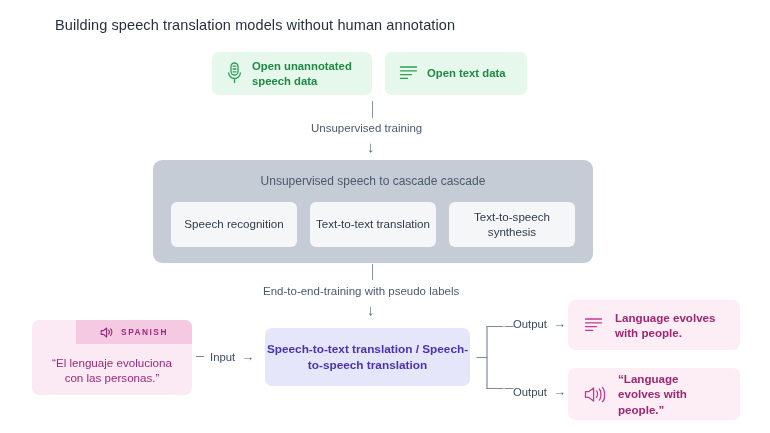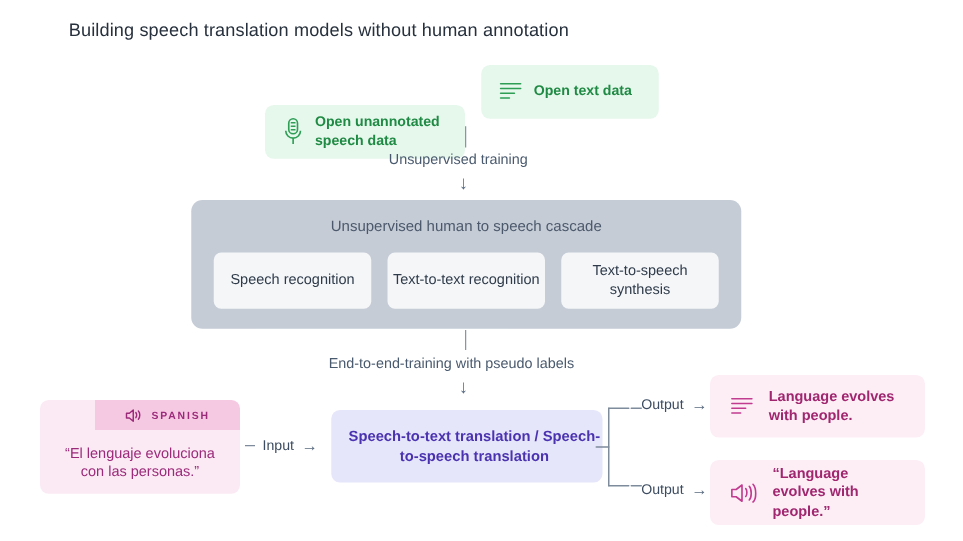--- a/index.html
+++ b/index.html
@@ -41,21 +41,21 @@
     gap: 9px;
     padding: 0 14px;
     box-sizing: border-box;
   }
   .green-label {
     font-size: 11.3px;
     line-height: 14.5px;
     color: #1f8a43;
     font-weight: 600;
   }
-  #green-box-speech { left: 212px; top: 52px; width: 160px; height: 43px; margin-top: 32px; }
+  #green-box-speech { left: 212px; top: 52px; width: 160px; height: 43px; }
   #green-box-text   { left: 385px; top: 52px; width: 142px; height: 43px; }
 
   
   .flow-label {
     font-size: 11.5px;
     color: #4a5a6e;
     white-space: nowrap;
   }
   .vline {
     background: #8795a6;
@@ -183,21 +183,20 @@
     background: #e6e6fa;
     border-radius: 7px;
     display: flex;
     align-items: center;
     justify-content: center;
     text-align: center;
     font-size: 11.8px;
     line-height: 16px;
     color: #4b33b0;
     font-weight: 600;
-    padding-left: 12px;
   }
 
   
   #fork {
     left: 477px;
     top: 320px;
     width: 36px;
     height: 75px;
   }
   .out-branch {
@@ -260,24 +259,24 @@
       </svg>
     </span>
     <span class="green-label">Open text data</span>
   </div>
 
   <div class="abs vline" id="link1-line"></div>
   <div class="abs flow-label" id="flow-label-1">Unsupervised training</div>
   <div class="abs arrow-glyph" id="arrow-1">↓</div>
 
   <div class="abs" id="cascade-panel">
-    <div id="cascade-title">Unsupervised human to speech cascade</div>
+    <div id="cascade-title">Unsupervised speech to cascade cascade</div>
     <div class="cascade-cards">
       <div class="cascade-card">Speech recognition</div>
-      <div class="cascade-card">Text-to-text recognition</div>
+      <div class="cascade-card">Text-to-text translation</div>
       <div class="cascade-card">Text-to-speech synthesis</div>
     </div>
   </div>
 
   <div class="abs vline" id="link2-line"></div>
   <div class="abs flow-label" id="flow-label-2">End-to-end-training with pseudo labels</div>
   <div class="abs arrow-glyph" id="arrow-2">↓</div>
 
   <div class="abs" id="spanish-card">
     <div id="spanish-header">

